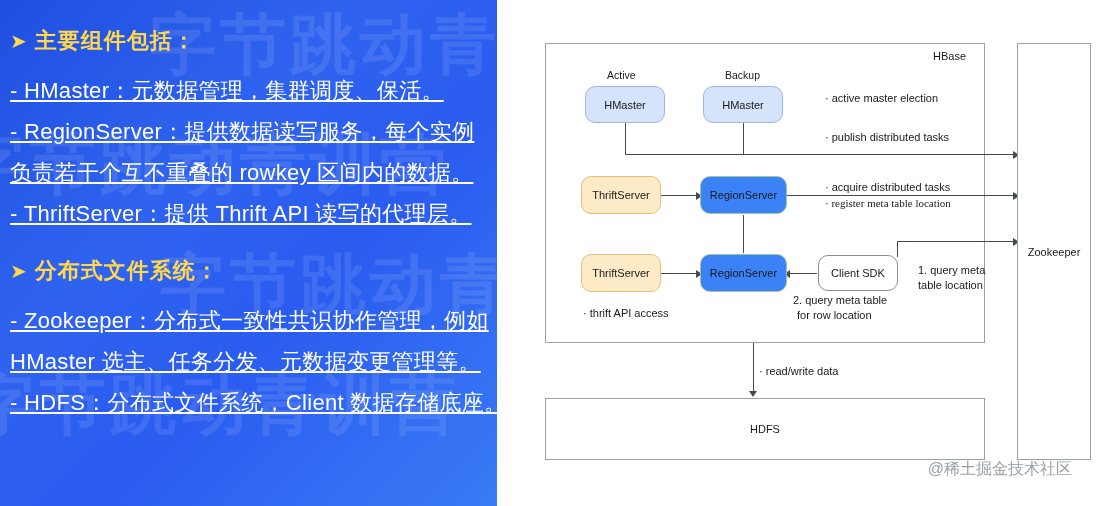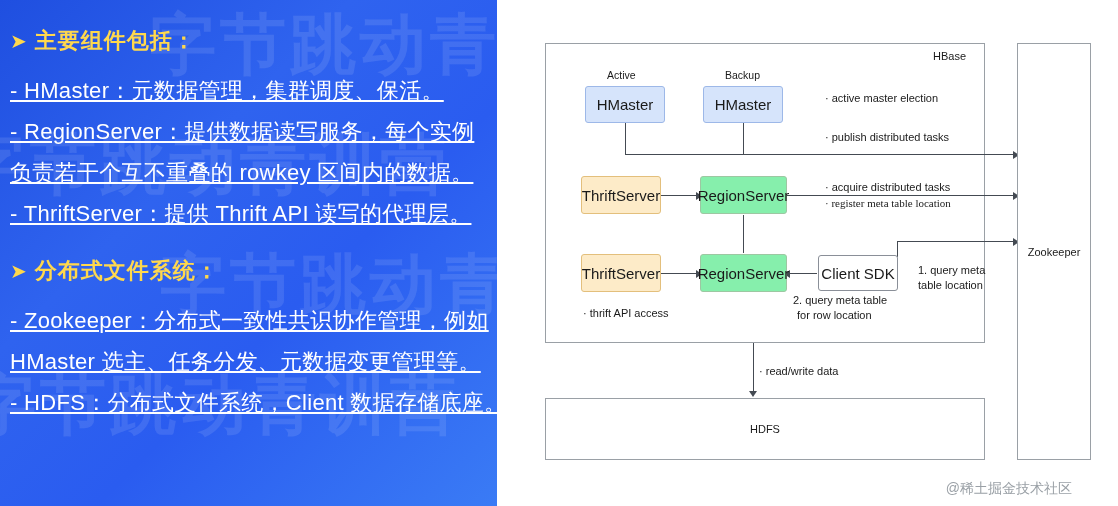--- a/index.html
+++ b/index.html
@@ -96,24 +96,24 @@
     width: 621px;
     height: 506px;
   }
   .box {
     position: absolute;
     box-sizing: border-box;
     border: 1px solid #8a8f98;
     display: flex;
     align-items: center;
     justify-content: center;
-    font-size: 15px;
-    color: #1a1a1a;
-    background: #ffffff;
-    border-radius: 3px;
+    font-size: 11px;
+    color: #1a1a1a;
+    background: #ffffff;
+    border-radius: 10px;
   }
   .outer-hbase {
     position: absolute;
     left: 48px; top: 43px;
     width: 440px; height: 300px;
     border: 1px solid #9aa0a6;
     background: #ffffff;
     box-sizing: border-box;
   }
   .hbase-label {
@@ -156,21 +156,21 @@
   }
   .note {
     position: absolute;
     font-size: 11px;
     color: #1a1a1a;
     line-height: 15px;
     white-space: nowrap;
   }
   .master-box { background: #d6e4fb; border-color: #9db8e8; }
   .thrift-box { background: #fdebc8; border-color: #e3bf7c; }
-  .rs-box { background: #86efac; border-color: #9dc7a2; }
+  .rs-box { background: #3b82f6; border-color: #9dc7a2; }
   .sdk-box { background: #ffffff; border-color: #8a8f98; text-align: center; }
 
   .line { position: absolute; background: #444a52; }
   .h { height: 1px; }
   .v { width: 1px; }
   .arrow-r {
     position: absolute;
     width: 0; height: 0;
     border-top: 4px solid transparent;
     border-bottom: 4px solid transparent;
@@ -178,22 +178,22 @@
   }
   .arrow-d {
     position: absolute;
     width: 0; height: 0;
     border-left: 4px solid transparent;
     border-right: 4px solid transparent;
     border-top: 6px solid #444a52;
   }
   .credit {
     position: absolute;
-    right: 14px; bottom: 8px;
-    font-size: 14px;
+    right: 14px; bottom: 26px;
+    font-size: 16px;
     color: #9aa0a6;
   }
 </style>
 </head>
 <body>
 
 <div id="page">
 
   <div class="left-panel">
     <div class="watermark-bg">

